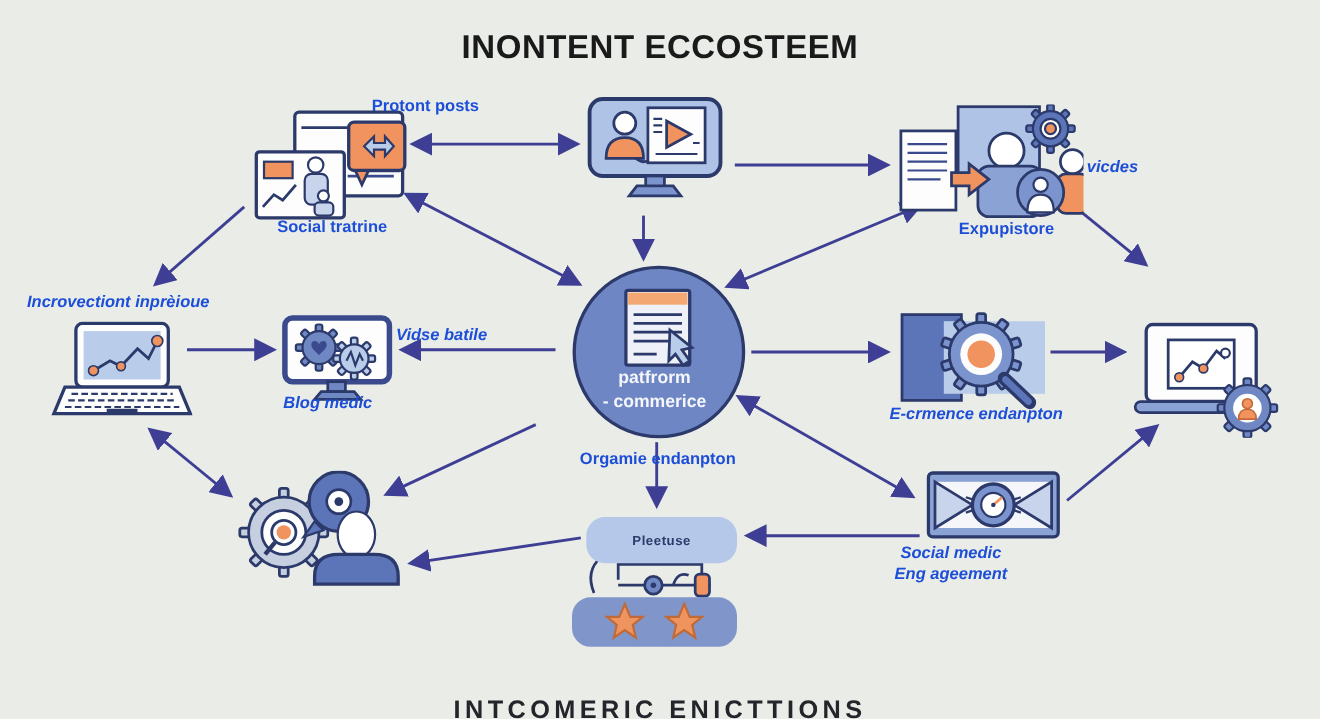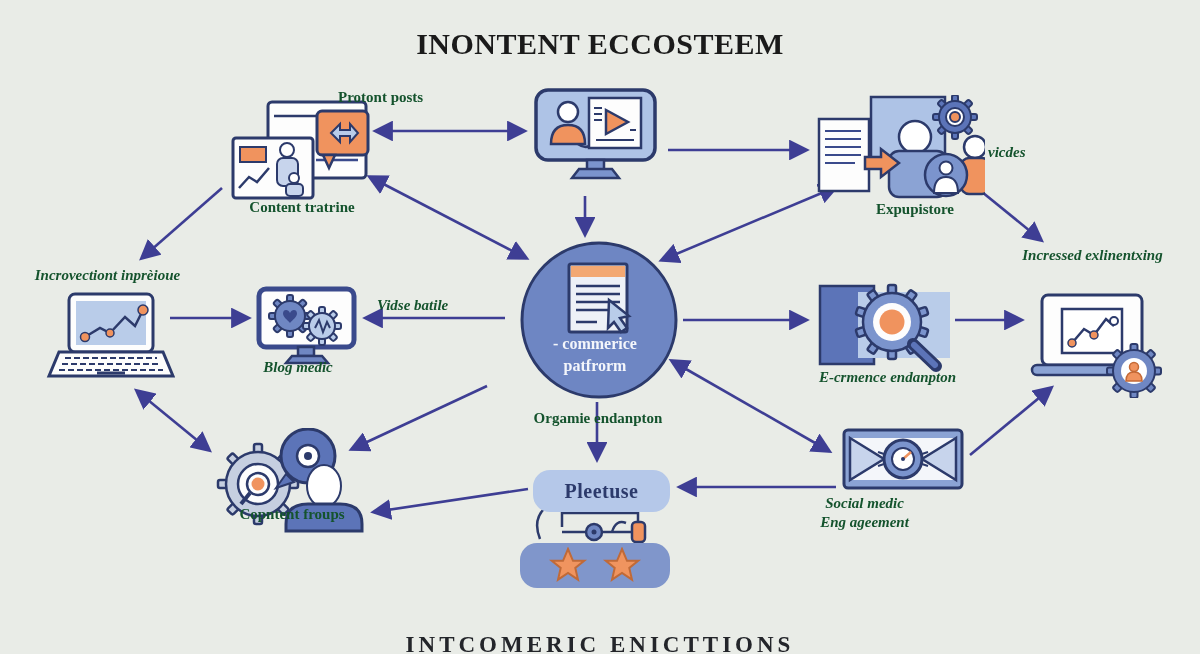--- a/index.html
+++ b/index.html
@@ -1,31 +1,31 @@
 <!DOCTYPE html>
 <html><head>
 <meta charset="utf-8">
 <style>
   html,body{margin:0;padding:0;background:#d8dcd6;}
   #stage{position:relative;width:1200px;height:654px;background:#e9ece7;overflow:hidden;
-         font-family:Liberation Serif, serif;}
-  .label{position:absolute;font-weight:bold;color:#14532d;font-size:15px;line-height:1.25;}
+         font-family:Liberation Sans, sans-serif;}
+  .label{position:absolute;font-weight:bold;color:#1d4ed8;font-size:15px;line-height:1.25;}
   .it{font-style:italic;}
   .ctr{text-align:center;}
   #title{position:absolute;top:27px;left:0;width:1200px;text-align:center;
          font-size:30px;font-weight:800;letter-spacing:.5px;color:#1a1a1a;}
   #footer{position:absolute;top:632px;left:0;width:1200px;text-align:center;
           font-size:23px;font-weight:800;letter-spacing:4px;color:#23252a;}
   .icon{position:absolute;}
   #center-text{position:absolute;left:520px;top:333px;width:150px;text-align:center;
                color:#f4f6fb;font-weight:bold;font-size:16px;line-height:1.35;}
   .bluebox{position:absolute;border-radius:17px;}
   #fleet-box{left:533px;top:470px;width:137px;height:42px;background:#b5c8e9;
              display:flex;align-items:center;justify-content:center;
-             color:#2c3a6b;font-weight:bold;font-size:20px;letter-spacing:.5px;}
+             color:#2c3a6b;font-weight:bold;font-size:12px;letter-spacing:.5px;}
   #stars-box{left:520px;top:543px;width:150px;height:45px;background:#8096cb;
              display:flex;align-items:center;justify-content:center;gap:14px;}
 </style>
 </head>
 <body>
 
 <div id="stage">
 
   <div id="title">INONTENT ECCOSTEEM</div>
   <div id="footer">INTCOMERIC ENICTTIONS</div>
@@ -295,36 +295,34 @@
   <div class="bluebox" id="stars-box">
     <svg width="40" height="38" viewBox="-20 -19 40 38">
       <polygon points="0,-17 5,-5.2 16.2,-5.2 7.3,2 10,13.7 0,6.9 -10,13.7 -7.3,2 -16.2,-5.2 -5,-5.2" fill="#f0945f" stroke="#c06a38" stroke-width="2"></polygon>
     </svg>
     <svg width="40" height="38" viewBox="-20 -19 40 38">
       <polygon points="0,-17 5,-5.2 16.2,-5.2 7.3,2 10,13.7 0,6.9 -10,13.7 -7.3,2 -16.2,-5.2 -5,-5.2" fill="#f0945f" stroke="#c06a38" stroke-width="2"></polygon>
     </svg>
   </div>
 
   <div class="label" style="left:338px;top:88px">Protont posts</div>
-  <div class="label ctr" style="left:222px;top:198px;width:160px">Content tratrine</div>
+  <div class="label ctr" style="left:222px;top:198px;width:160px">Social tratrine</div>
   <div class="label it" style="left:988px;top:143px">vicdes</div>
   <div class="label ctr" style="left:845px;top:200px;width:140px">Expupistore</div>
   <div class="label ctr it" style="left:10px;top:266px;width:195px">Incrovectiont inprèioue</div>
-  <div class="label it" style="left:377px;top:296px">Vidse batile</div>
+  <div class="label it" style="left:360px;top:296px">Vidse batile</div>
   <div class="label ctr it" style="left:238px;top:358px;width:120px">Blog medic</div>
   <div class="label ctr it" style="left:805px;top:368px;width:165px">E-crmence endanpton</div>
   <div class="label ctr it" style="left:995px;top:246px;width:195px">
-    <div>Incressed exlinentxing</div>
   </div>
   <div class="label ctr" style="left:207px;top:505px;width:170px">
-    <div>Copntent froups</div>
   </div>
   <div class="label ctr" style="left:518px;top:409px;width:160px">Orgamie endanpton</div>
   <div class="label ctr it" style="left:792px;top:494px;width:145px">
     <div>Social medic</div>
     <div>Eng ageement</div>
   </div>
   <div id="center-text">
+    <div>patfrorm</div>
     <div>- commerice</div>
-    <div>patfrorm</div>
   </div>
 
 </div>
 
 </body></html>

